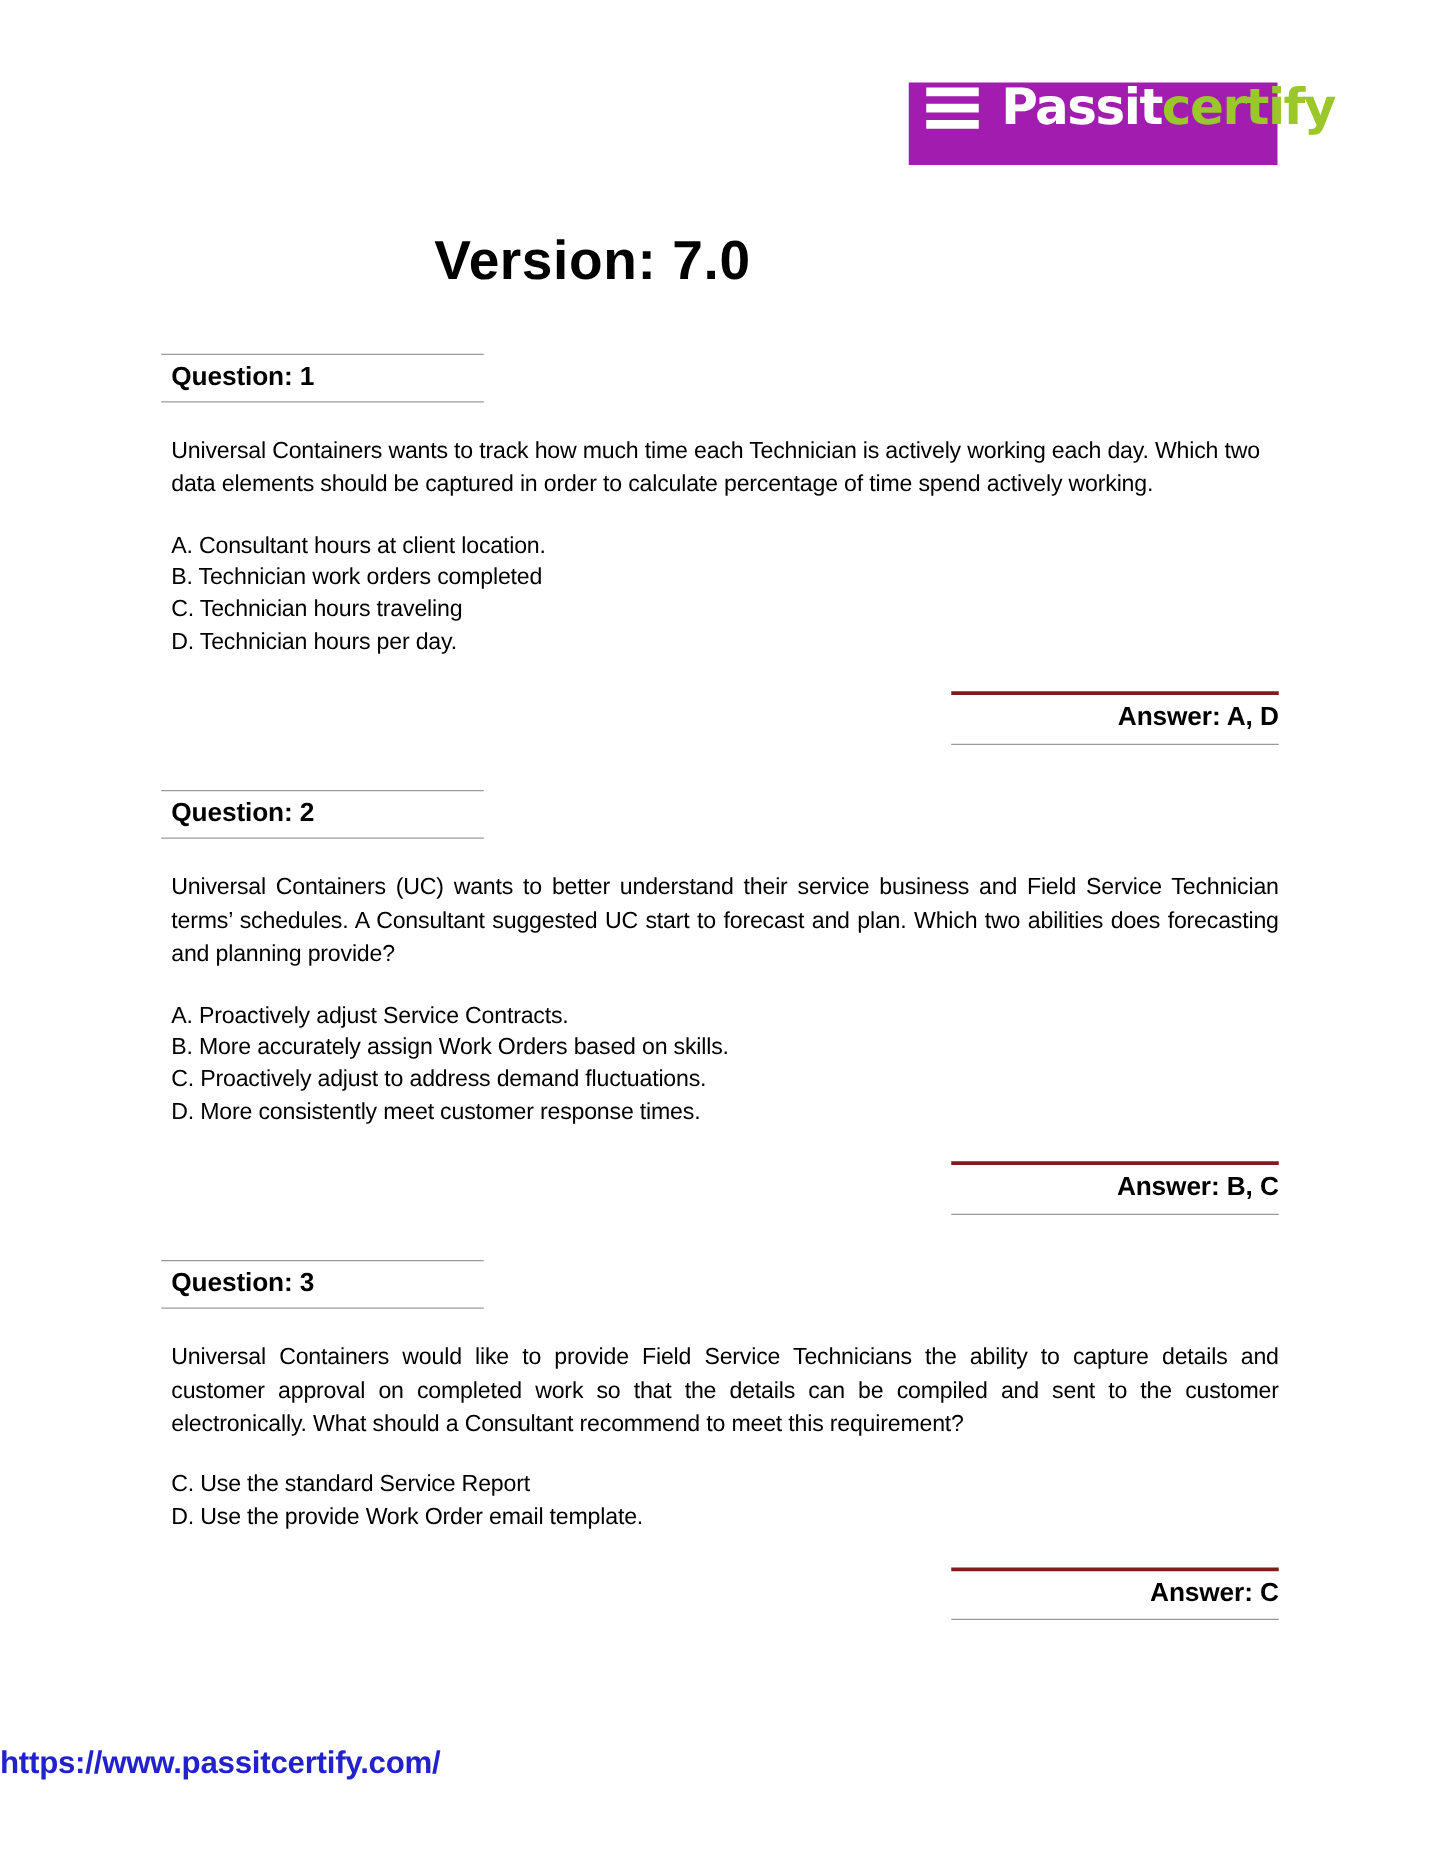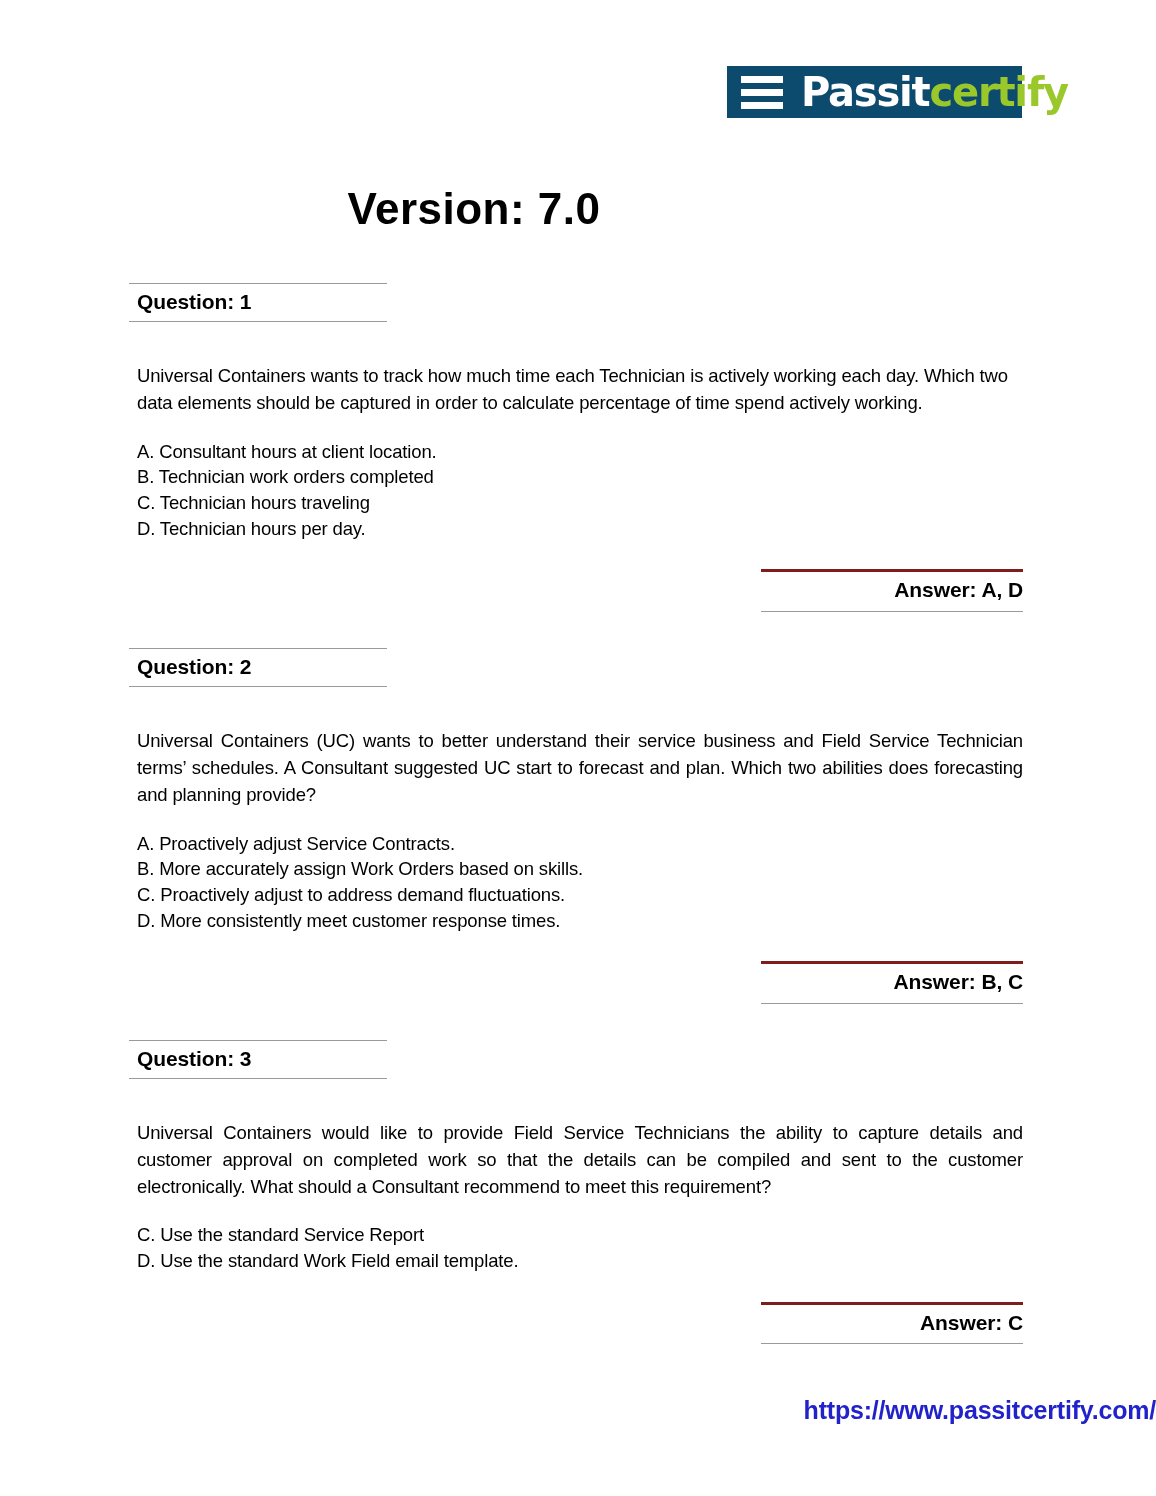--- a/index.html
+++ b/index.html
@@ -21,24 +21,23 @@
     inset: 0;
     background: #ffffff;
   }
 
   
   .logo-wrap {
     position: absolute;
     top: 66px;
     left: 727px;
     width: 295px;
-    height: 52px;
-    background: #0c4a6e;
+    height: 66px;
+    background: #a21caf;
     display: flex;
-    align-items: center;
     padding-left: 14px;
     box-sizing: border-box;
   }
   .logo-burger {
     width: 42px;
     height: 40px;
     display: flex;
     flex-direction: column;
     justify-content: center;
     gap: 6px;
@@ -96,21 +95,21 @@
   .q-header-label {
     font-family: "Liberation Sans", sans-serif;
     font-weight: bold;
     font-size: 21px;
     line-height: 1.25;
     letter-spacing: -0.1px;
   }
 
   
   .q-body {
-    margin-top: 40px;
+    margin-top: 24px;
     font-family: "Liberation Sans", sans-serif;
     font-size: 18.5px;
     line-height: 1.47;
     text-align: justify;
     letter-spacing: -0.15px;
   }
   .q-body.no-justify { text-align: left; }
 
   .q-options {
     margin-top: 22px;
@@ -141,21 +140,21 @@
 
   .q-block { margin-bottom: 0; }
   .gap-after-answer { height: 36px; }
 
   
   .footer {
     position: absolute;
     top: 1396px;
     left: 0;
     width: 1156px;
-    text-align: right;
+    text-align: left;
   }
   .footer-link {
     font-family: "Liberation Sans", sans-serif;
     font-weight: bold;
     font-size: 25px;
     color: #2222cc;
     text-decoration: none;
     letter-spacing: -0.2px;
   }
 </style>
@@ -215,21 +214,21 @@
 
     <div class="gap-after-answer"></div>
 
     <div class="q-block">
       <div class="q-header">
         <div class="q-header-label">Question: 3</div>
       </div>
       <div class="q-body">Universal Containers would like to provide Field Service Technicians the ability to capture details and customer approval on completed work so that the details can be compiled and sent to the customer electronically.  What should a Consultant recommend to meet this requirement?</div>
       <div class="q-options">
         <div class="q-option">C. Use the standard Service Report</div>
-        <div class="q-option">D. Use the standard Work Field email template.</div>
+        <div class="q-option">D. Use the provide Work Order email template.</div>
       </div>
       <div class="answer-box">
         <div class="answer-label">Answer: C</div>
       </div>
     </div>
 
   </div>
 
   <div class="footer">
     <a class="footer-link" href="#">https://www.passitcertify.com/</a>

